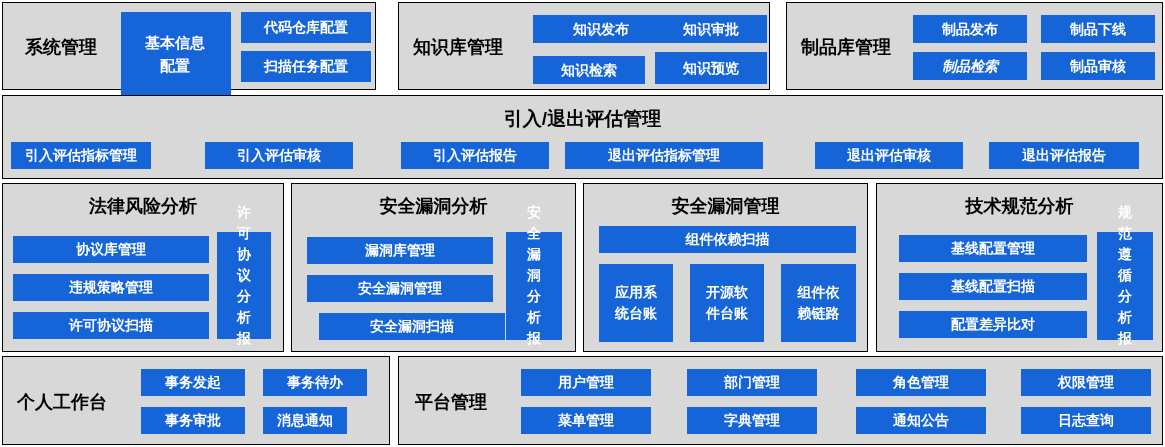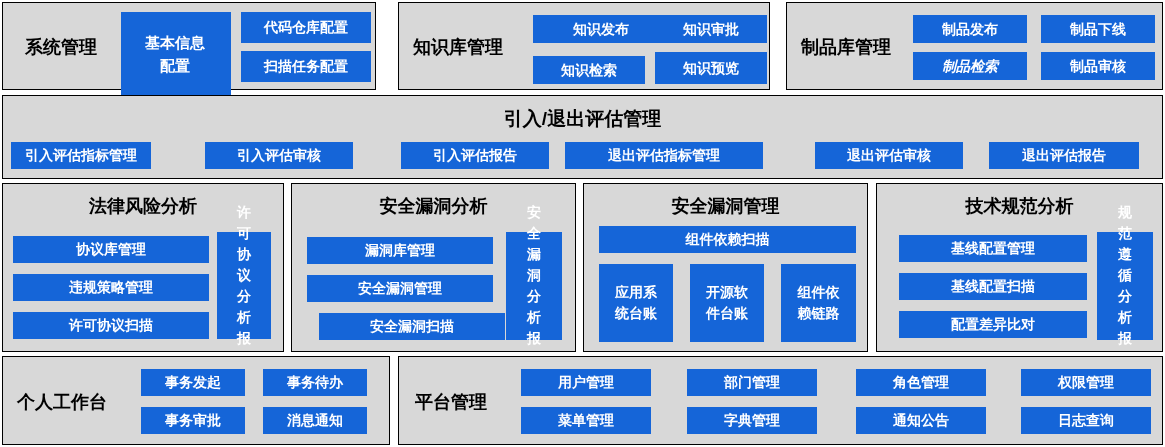--- a/index.html
+++ b/index.html
@@ -101,21 +101,21 @@
   <div class="btn" style="left:22px;top:89px;width:188px;height:27px;">基线配置扫描</div>
   <div class="btn" style="left:22px;top:127px;width:188px;height:27px;">配置差异比对</div>
   <div class="btn btn-vert" style="left:220px;top:48px;width:56px;height:108px;">规范遵循分析报告</div>
 </div>
 
 <div class="panel" style="left:2px;top:356px;width:388px;height:89px;">
   <div class="title" style="left:14px;top:33px;">个人工作台</div>
   <div class="btn" style="left:138px;top:12px;width:104px;height:27px;">事务发起</div>
   <div class="btn" style="left:260px;top:12px;width:104px;height:27px;">事务待办</div>
   <div class="btn" style="left:138px;top:50px;width:104px;height:27px;">事务审批</div>
-  <div class="btn" style="left:260px;top:50px;width:104px;height:27px;">消息通知</div>
+  <div class="btn" style="left:260px;top:50px;width:84px;height:27px;">消息通知</div>
 </div>
 
 <div class="panel" style="left:398px;top:356px;width:765px;height:89px;">
   <div class="title" style="left:16px;top:33px;">平台管理</div>
   <div class="btn" style="left:122px;top:12px;width:130px;height:27px;">用户管理</div>
   <div class="btn" style="left:288px;top:12px;width:130px;height:27px;">部门管理</div>
   <div class="btn" style="left:457px;top:12px;width:130px;height:27px;">角色管理</div>
   <div class="btn" style="left:622px;top:12px;width:130px;height:27px;">权限管理</div>
   <div class="btn" style="left:122px;top:50px;width:130px;height:27px;">菜单管理</div>
   <div class="btn" style="left:288px;top:50px;width:130px;height:27px;">字典管理</div>

